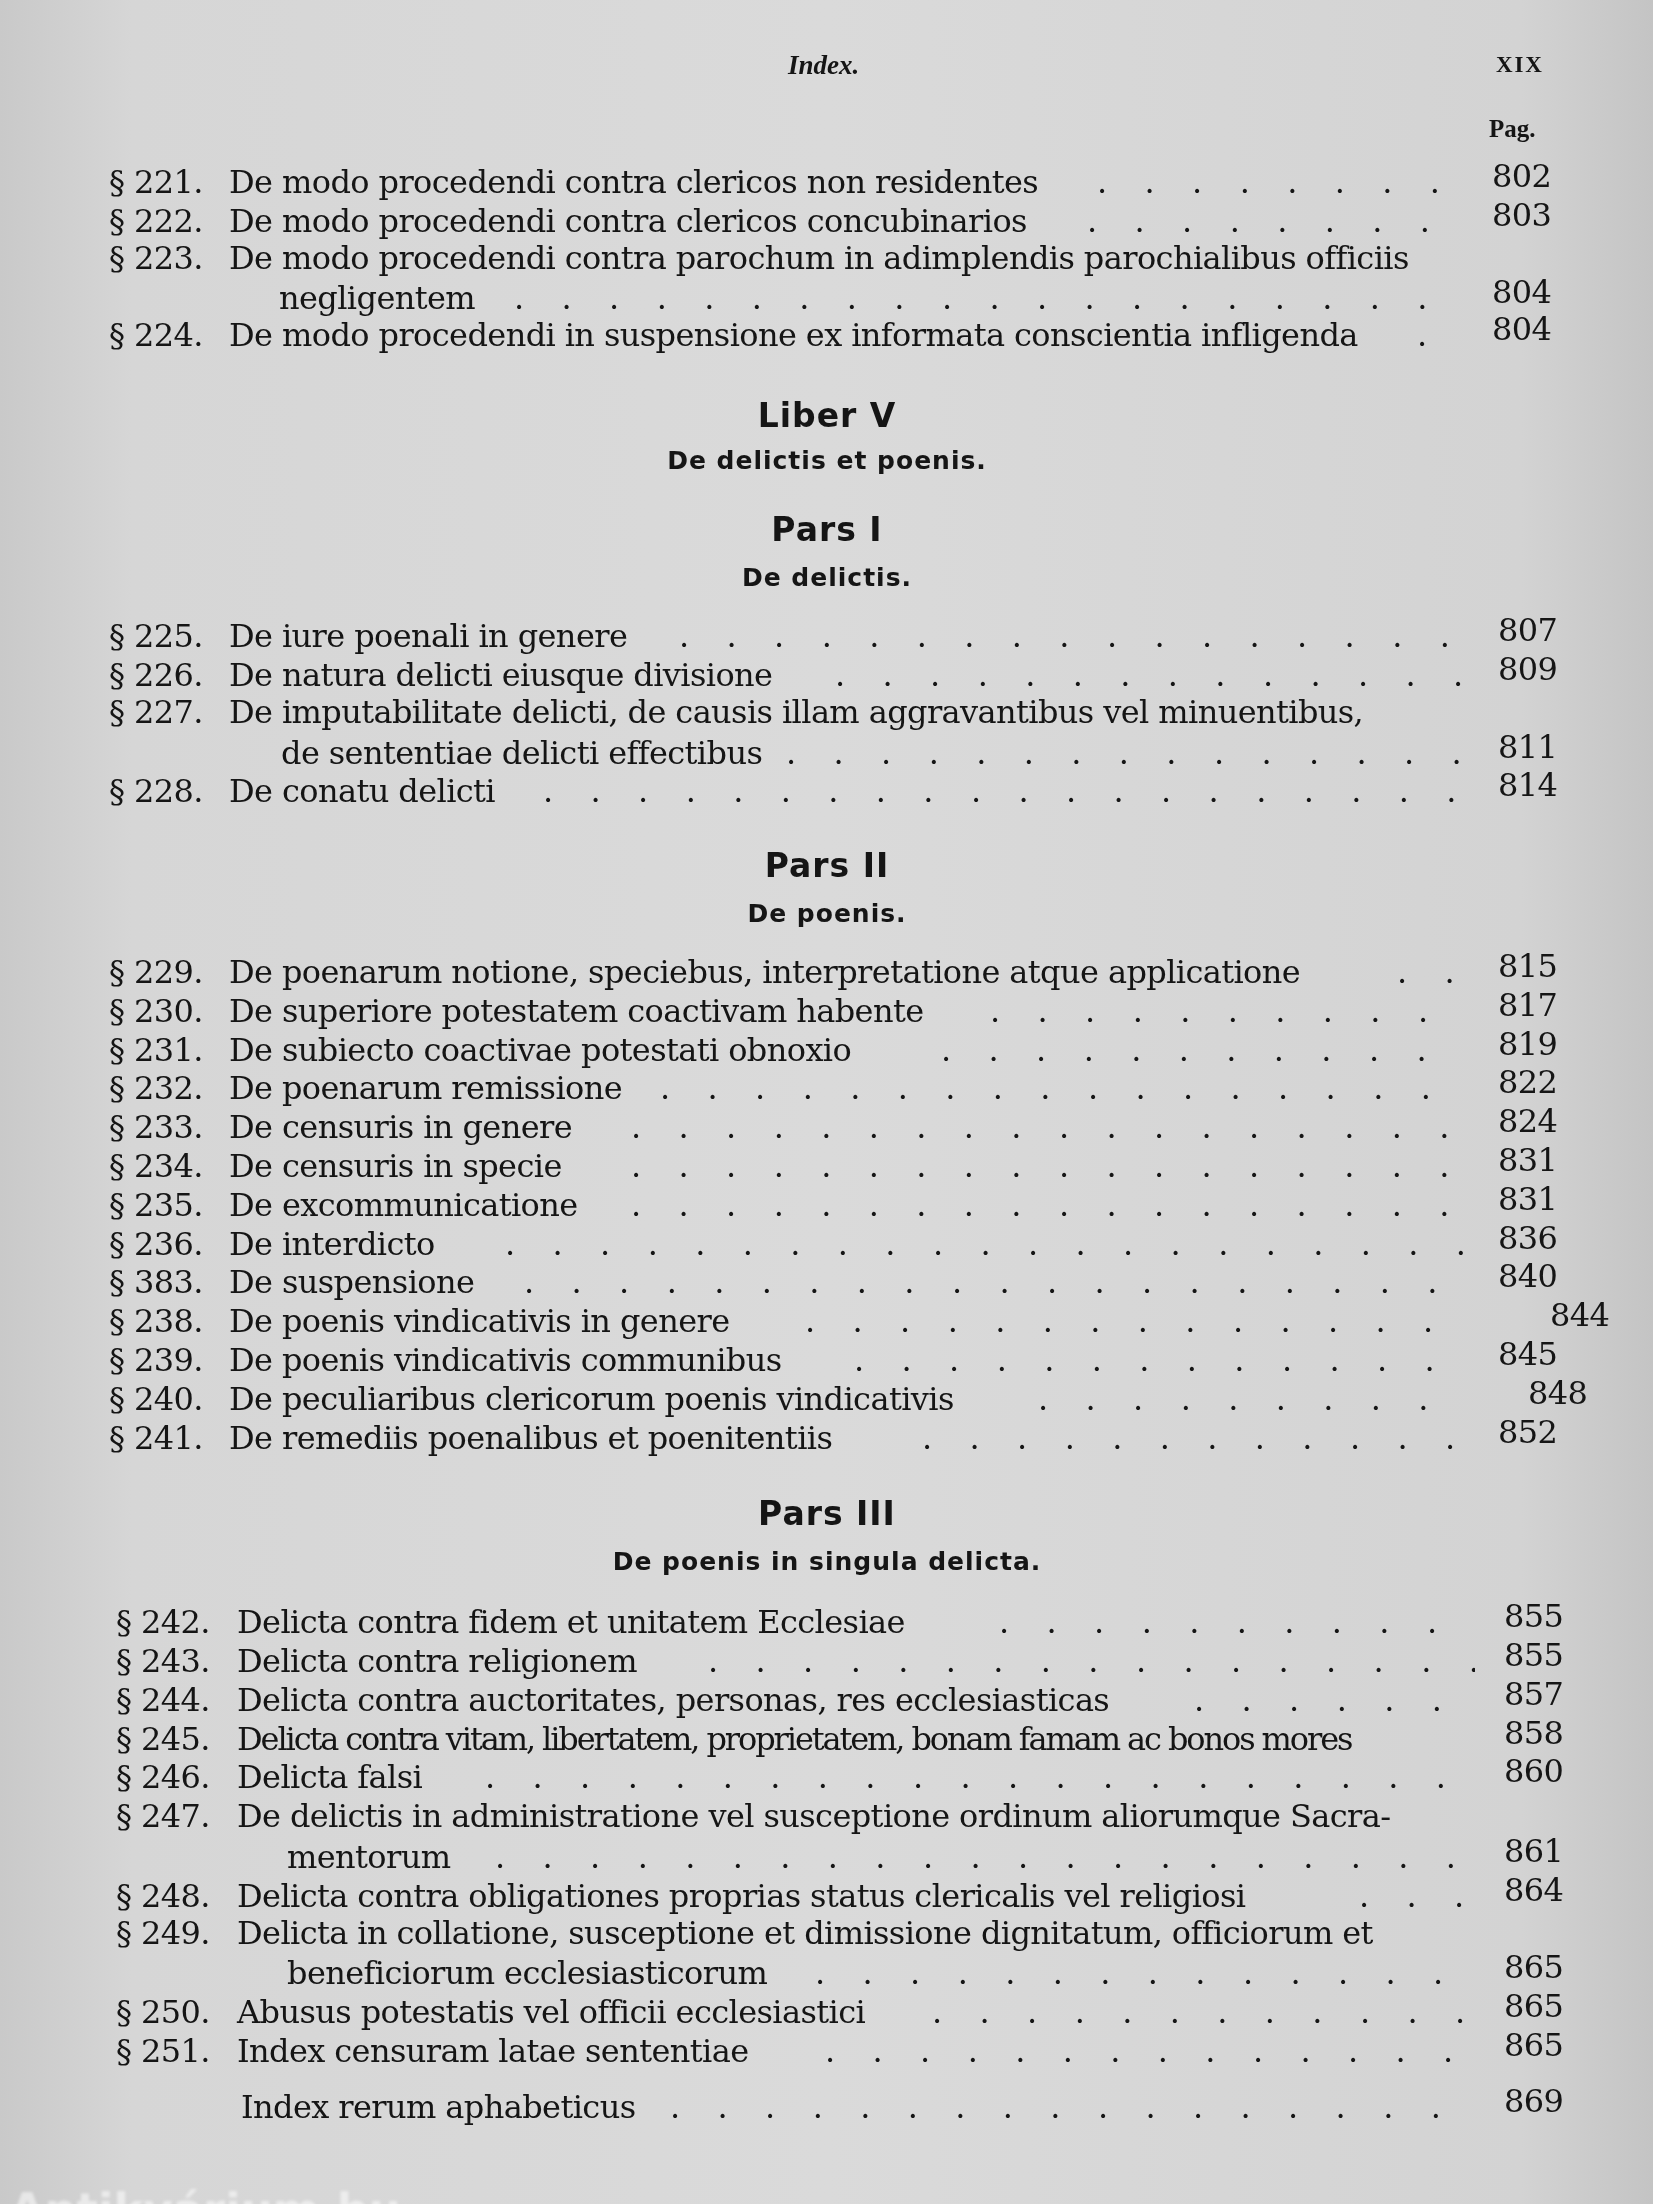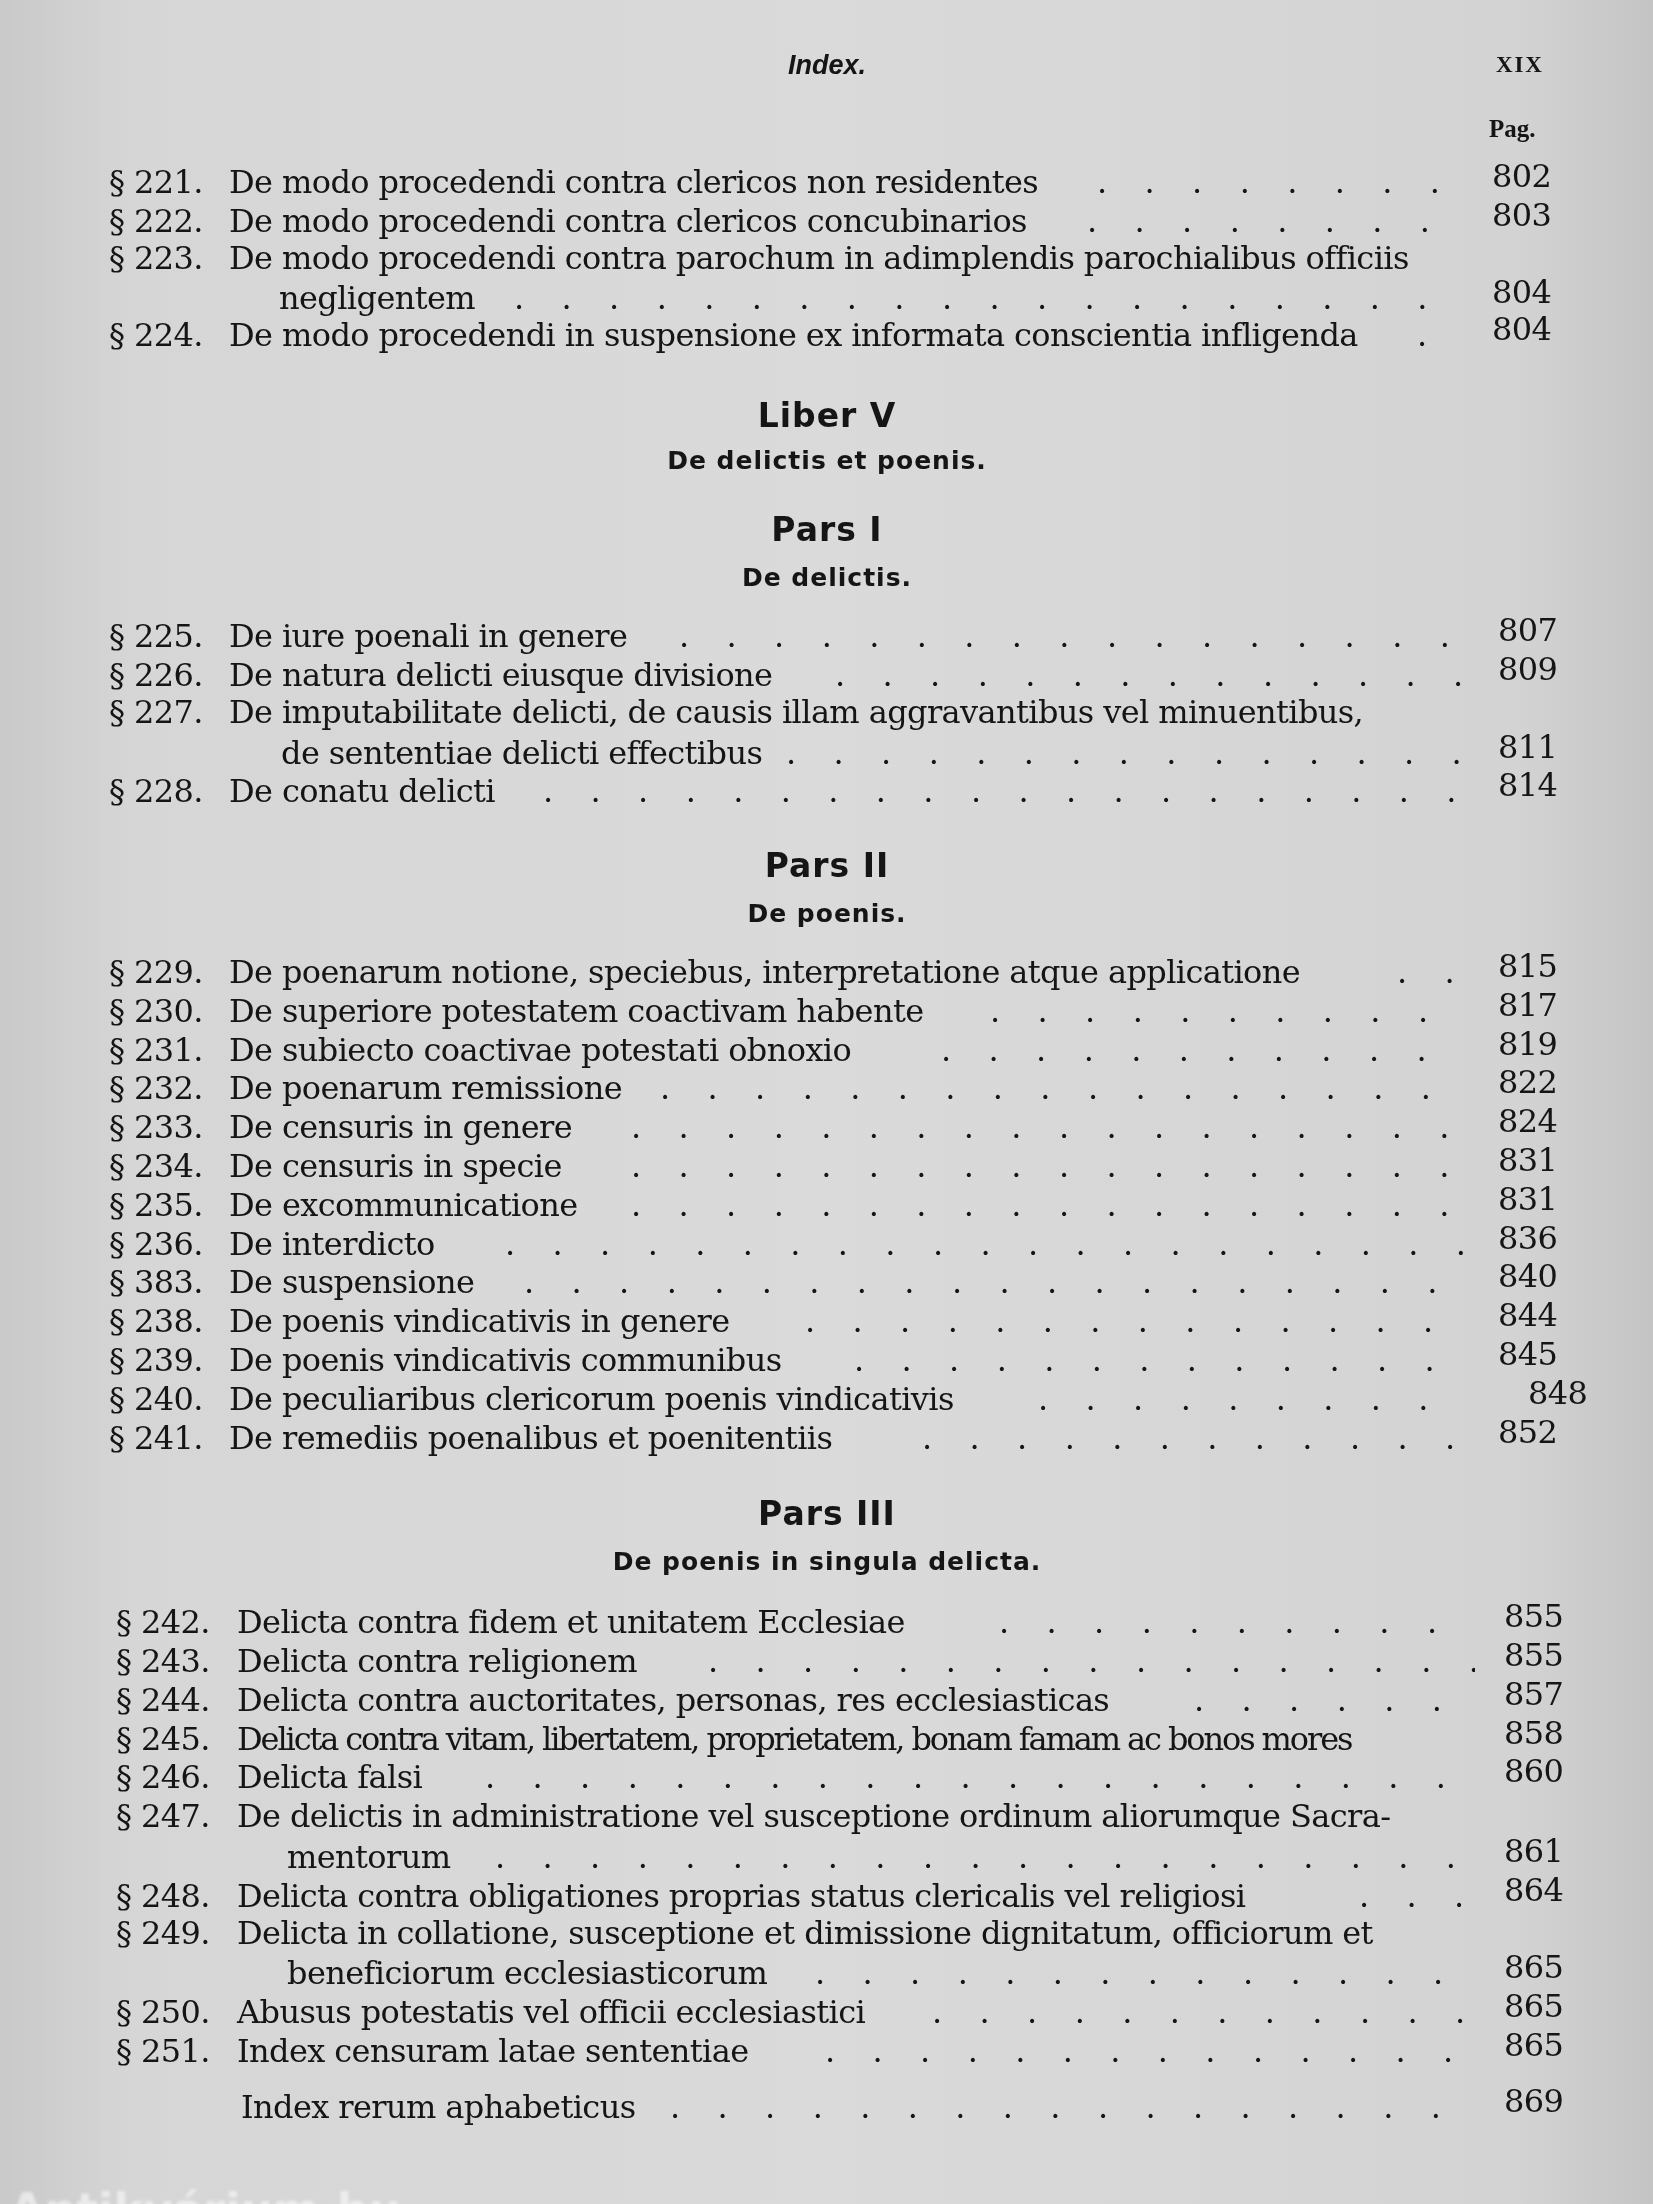--- a/index.html
+++ b/index.html
@@ -10,21 +10,21 @@
       color: #151515;
       position: relative;
     }
     .page { position: absolute; left: 0; top: 0; width: 1654px; height: 2205px; }
     .running-head {
       position: absolute; top: 50px; left: 0; width: 1654px; height: 39px;
     }
     .running-title {
       position: absolute; left: 788px; top: 0;
       font-style: italic; font-weight: bold; font-size: 27px;
-      font-family: Liberation Sans, sans-serif;
+      font-family: Liberation Serif, serif;
     }
     .folio {
       position: absolute; left: 1496px; top: 1.9px;
       font-weight: bold; font-size: 23px; letter-spacing: 1.9px;
       font-family: "Liberation Serif", serif;
     }
     .pag-label {
       position: absolute; left: 1489px; top: 115px;
       font-weight: bold; font-size: 25px;
       font-family: "Liberation Serif", serif;
@@ -184,21 +184,21 @@
   <div class="toc-line" style="top:1263px">
     <span class="sect">§ 383.</span>
     <span class="title" style="left:229px">De suspensione</span>
     <span class="leader" style="left:524px;width:941px">. . . . . . . . . . . . . . . . . . . . . . . . . . . . . . . . . . . . . . . . . . . . . . . . . .</span>
     <span class="page-num" style="left:1498px">840</span>
   </div>
   <div class="toc-line" style="top:1302px">
     <span class="sect">§ 238.</span>
     <span class="title" style="left:229px">De poenis vindicativis in genere</span>
     <span class="leader" style="left:805px;width:660px">. . . . . . . . . . . . . . . . . . . . . . . . . . . . . . . . . . . . . . . . . . . . . . . . . .</span>
-    <span class="page-num" style="left:1498px">844</span>
+    <span class="page-num" style="left:1550px">844</span>
   </div>
   <div class="toc-line" style="top:1341px">
     <span class="sect">§ 239.</span>
     <span class="title" style="left:229px">De poenis vindicativis communibus</span>
     <span class="leader" style="left:854px;width:611px">. . . . . . . . . . . . . . . . . . . . . . . . . . . . . . . . . . . . . . . . . . . . . . . . . .</span>
     <span class="page-num" style="left:1498px">845</span>
   </div>
   <div class="toc-line" style="top:1380px">
     <span class="sect">§ 240.</span>
     <span class="title" style="left:229px">De peculiaribus clericorum poenis vindicativis</span>

